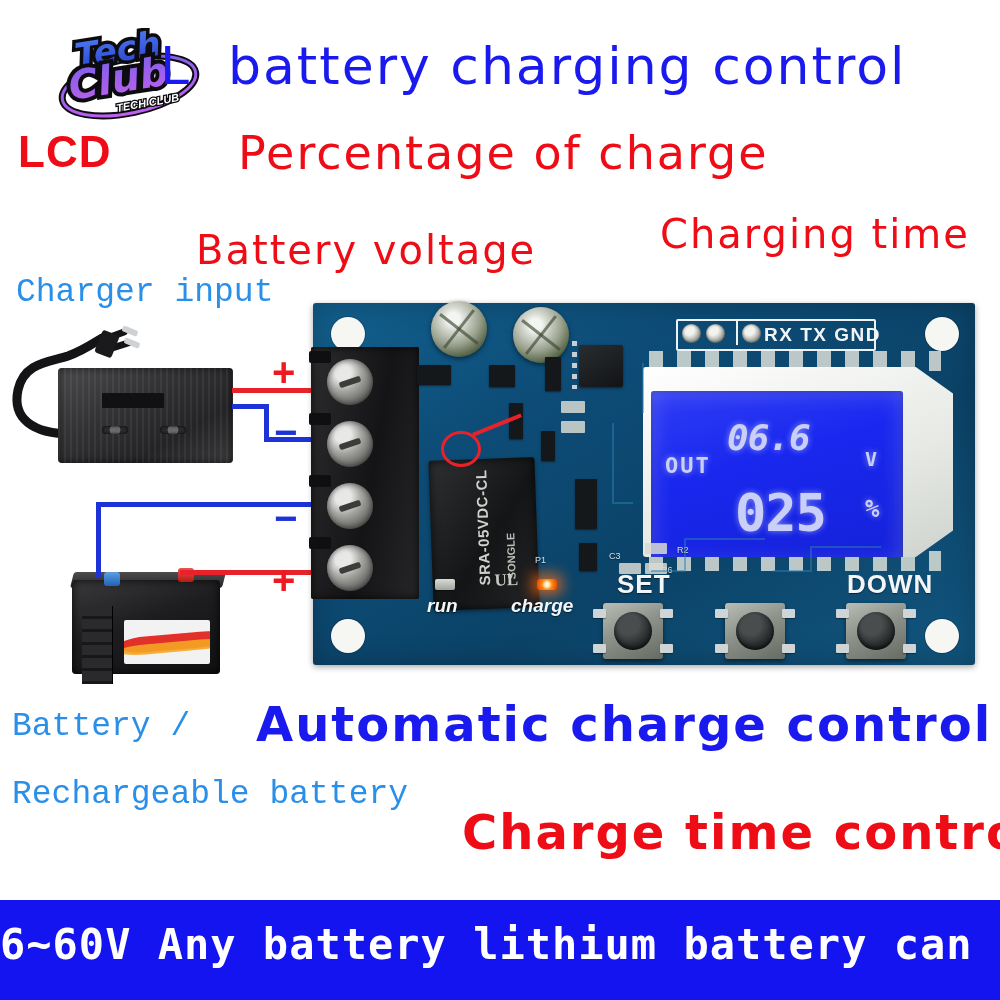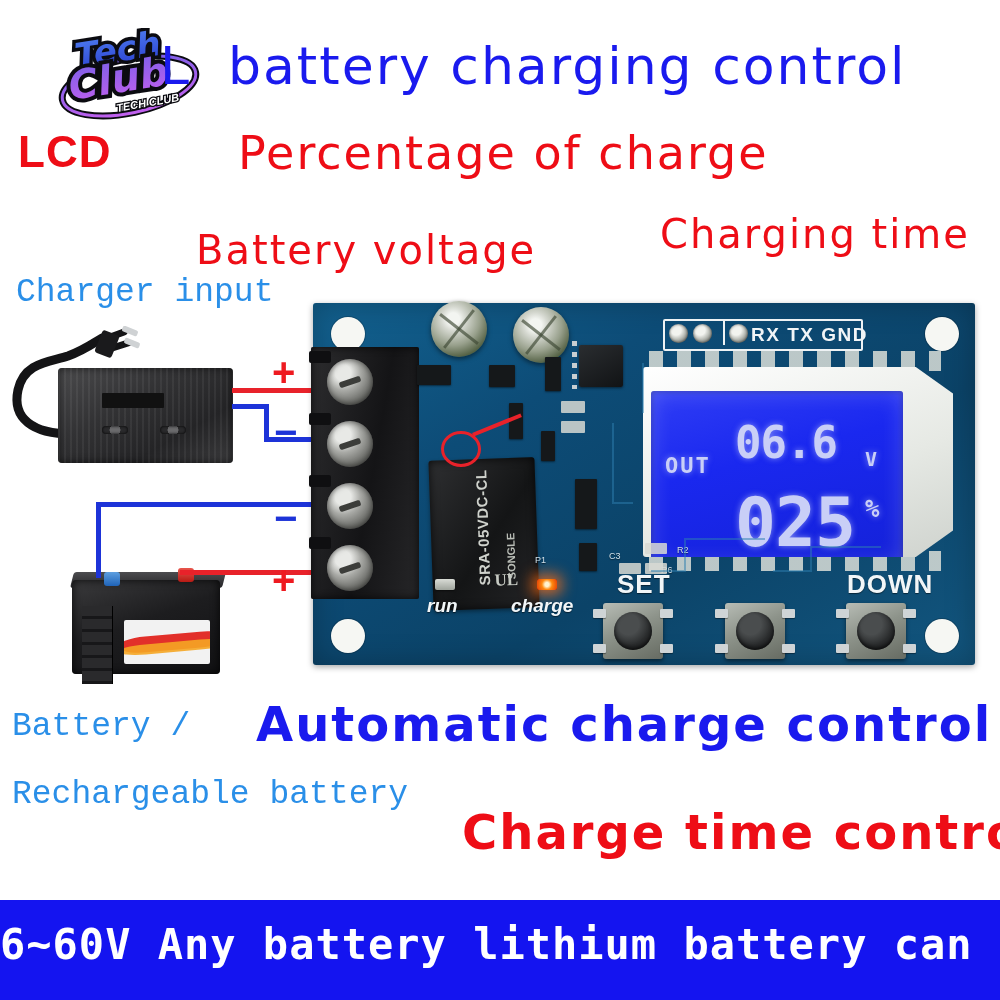--- a/index.html
+++ b/index.html
@@ -204,21 +204,21 @@
   .smd{position:absolute;background:#15181a;border-radius:1px;box-shadow:0 1px 2px rgba(0,0,0,.5);}
   .soic{
     position:absolute;background:linear-gradient(150deg,#2a2d30,#111315);border-radius:2px;
     box-shadow:0 1px 3px rgba(0,0,0,.55);
   }
   .soic-pins{position:absolute;height:5px;background:repeating-linear-gradient(90deg,#c8ced1 0 5px,transparent 5px 11px);}
   .res{position:absolute;background:#d8d9d4;border-radius:1px;opacity:.85;}
 
   
   #hdr{
-    position:absolute;left:350px;top:16px;width:196px;height:28px;
+    position:absolute;left:363px;top:16px;width:196px;height:28px;
     border:2px solid #eef2f4;border-radius:2px;
   }
   #hdr .pad{
     position:absolute;top:3px;width:19px;height:19px;border-radius:50%;
     background:radial-gradient(circle at 38% 33%, #f2f3ef 0 28%, #b5b8b2 55%, #6d706a 85%);
     box-shadow:inset 0 0 3px rgba(0,0,0,.6);
   }
   #hdr .sep{position:absolute;left:58px;top:0;width:2px;height:24px;background:#eef2f4;}
   #hdr .lbl{
     position:absolute;left:86px;top:3px;color:#f2f5f7;font-size:19px;font-weight:700;
@@ -247,23 +247,23 @@
     background:linear-gradient(165deg,#2f3df5 0%,#1a28ef 40%,#1421d8 100%);
     border-radius:3px;
     box-shadow:inset 0 0 22px rgba(255,255,255,.22), inset 0 0 6px rgba(0,0,0,.35);
   }
   .seg{
     color:#c9cff7;font-family:"DejaVu Sans Mono", monospace;
     text-shadow:0 0 6px rgba(220,228,255,.55);
     position:absolute;white-space:nowrap;
   }
   .seg-out{left:14px;top:62px;font-size:22px;font-weight:700;letter-spacing:2px;}
-  .seg-v{left:84px;top:26px;font-size:44px;font-weight:700;letter-spacing:-1px;}
+  .seg-v{left:76px;top:26px;font-size:36px;font-weight:700;letter-spacing:-1px;font-style:italic;}
   .seg-vu{left:214px;top:56px;font-size:20px;font-weight:700;}
-  .seg-p{left:84px;top:92px;font-size:68px;font-weight:700;letter-spacing:-1px;}
+  .seg-p{left:84px;top:92px;font-size:52px;font-weight:700;letter-spacing:-1px;}
   .seg-pu{left:214px;top:104px;font-size:24px;font-weight:700;}
 
   
   .silk{
     position:absolute;color:#f2f6f8;font-weight:700;
     font-family:"Liberation Sans", sans-serif;white-space:nowrap;
     text-shadow:0 1px 1px rgba(0,0,0,.5);
   }
   .silk-btn{font-size:26px;letter-spacing:1px;}
   .silk-small{font-size:19px;font-style:italic;font-weight:700;}

